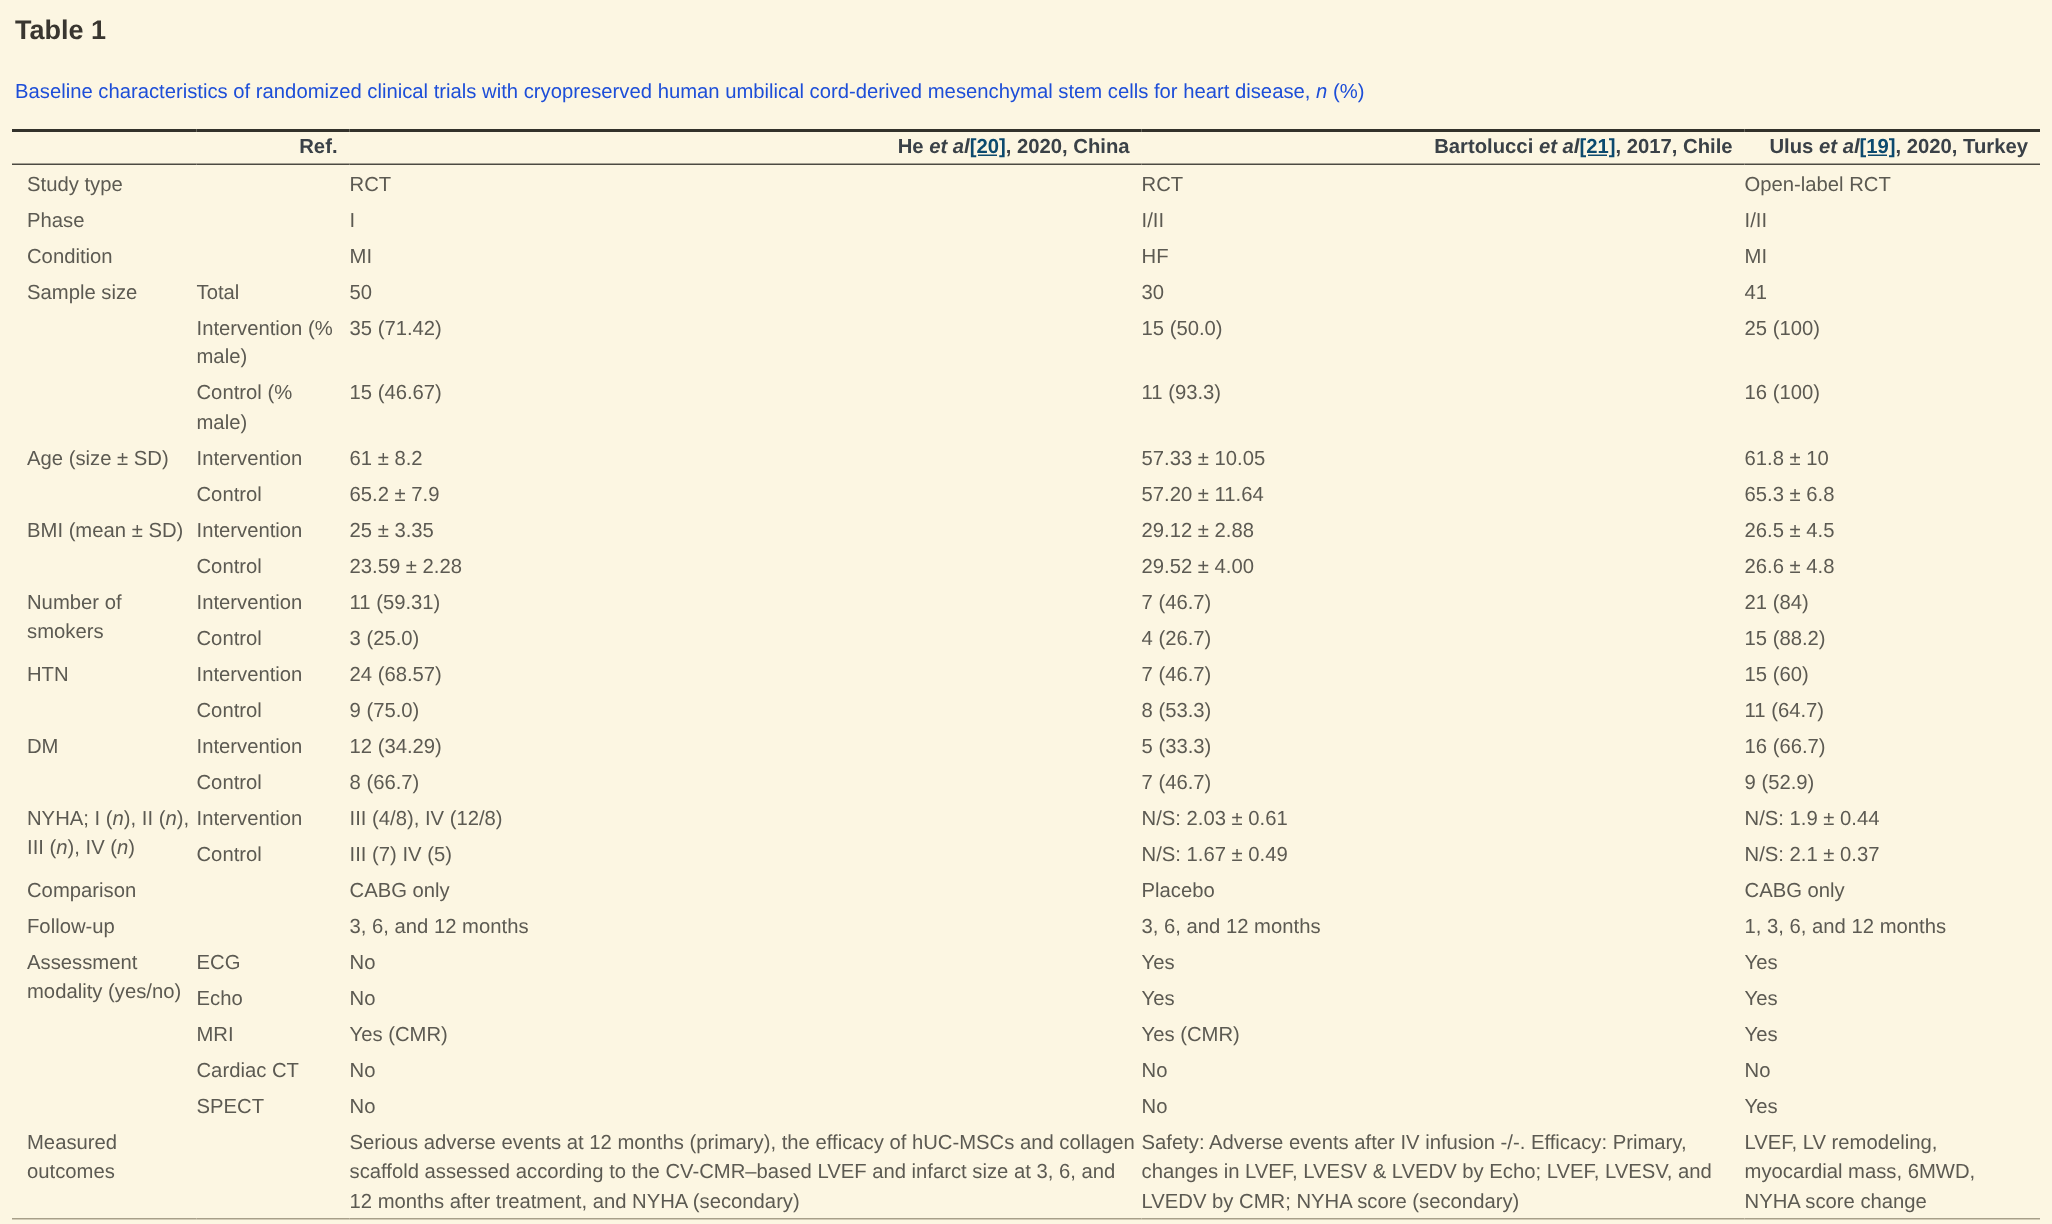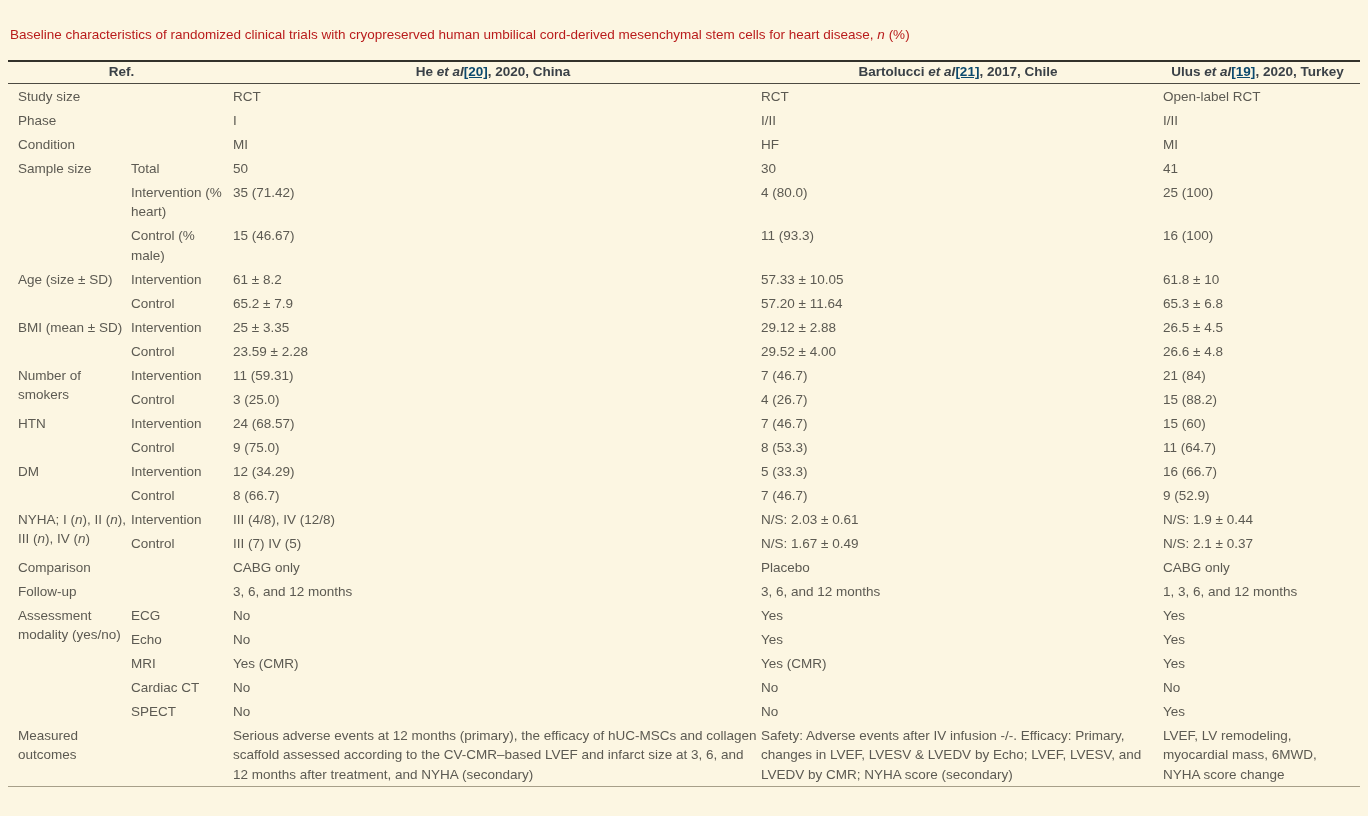--- a/index.html
+++ b/index.html
@@ -9,34 +9,34 @@
     font-family:"Liberation Sans",sans-serif;
     color:#5c5a52;
     overflow:hidden;
   }
   .page{padding:6px 8px 0 8px;}
   .title{
     font-size:18px;line-height:24px;font-weight:700;
     color:#393630;margin:2px 0 0 2px;
   }
   .caption{
-    font-size:13.5px;line-height:19px;color:#b91c1c;
+    font-size:13.5px;line-height:19px;color:#1d4ed8;
     margin:19px 0 0 2px;
   }
   .caption i{font-style:italic;}
   table{
     width:1352px;
     border-collapse:collapse;
     table-layout:fixed;
     margin-top:16px;
     border-top:2px solid #33322b;
     border-bottom:1px solid #a79f89;
   }
   thead th{
-    text-align:center;font-weight:700;
+    text-align:right;font-weight:700;
     font-size:13.5px;line-height:16px;
     color:#3a4147;
     padding:2px 8px 3px 0;
     border-bottom:1px solid #4c4a42;
     vertical-align:bottom;
   }
   thead th:first-child{padding-left:10px;}
   th i{font-style:italic;}
   a.ref-link{
     color:#0c4a6e;text-decoration:underline;cursor:pointer;
@@ -48,41 +48,42 @@
     color:#5c5a52;
     word-wrap:break-word;
   }
   td.cat{padding-left:10px;}
   td i{font-style:italic;}
 </style>
 </head>
 <body>
 
 <div class="page">
+  <div class="title">Table 1</div>
   <div class="caption"><span>Baseline characteristics of randomized clinical trials with cryopreserved human umbilical cord-derived mesenchymal stem cells for heart disease, </span><i>n</i><span> (%)</span></div>
 
   <table>
     <colgroup>
       <col style="width:123px">
       <col style="width:102px">
       <col style="width:528px">
       <col style="width:402px">
       <col style="width:197px">
     </colgroup>
     <thead>
       <tr>
         <th colspan="2"><span>Ref.</span></th>
         <th><span>He </span><i>et al</i><a class="ref-link">[20]</a><span>, 2020, China</span></th>
         <th><span>Bartolucci </span><i>et al</i><a class="ref-link">[21]</a><span>, 2017, Chile</span></th>
         <th><span>Ulus </span><i>et al</i><a class="ref-link">[19]</a><span>, 2020, Turkey</span></th>
       </tr>
     </thead>
     <tbody>
         <tr>
-          <td class="cat"><span>Study size</span></td>
+          <td class="cat"><span>Study type</span></td>
           <td class="sub"></td>
           <td>RCT</td>
           <td>RCT</td>
           <td>Open-label RCT</td>
         </tr>
         <tr>
           <td class="cat"><span>Phase</span></td>
           <td class="sub"></td>
           <td>I</td>
           <td>I/II</td>
@@ -96,23 +97,23 @@
           <td>MI</td>
         </tr>
         <tr>
           <td class="cat" rowspan="3"><span>Sample size</span></td>
           <td class="sub">Total</td>
           <td>50</td>
           <td>30</td>
           <td>41</td>
         </tr>
         <tr>
-          <td class="sub">Intervention (% heart)</td>
+          <td class="sub">Intervention (% male)</td>
           <td>35 (71.42)</td>
-          <td>4 (80.0)</td>
+          <td>15 (50.0)</td>
           <td>25 (100)</td>
         </tr>
         <tr>
           <td class="sub">Control (% male)</td>
           <td>15 (46.67)</td>
           <td>11 (93.3)</td>
           <td>16 (100)</td>
         </tr>
         <tr>
           <td class="cat" rowspan="2"><span>Age (size ± SD)</span></td>

